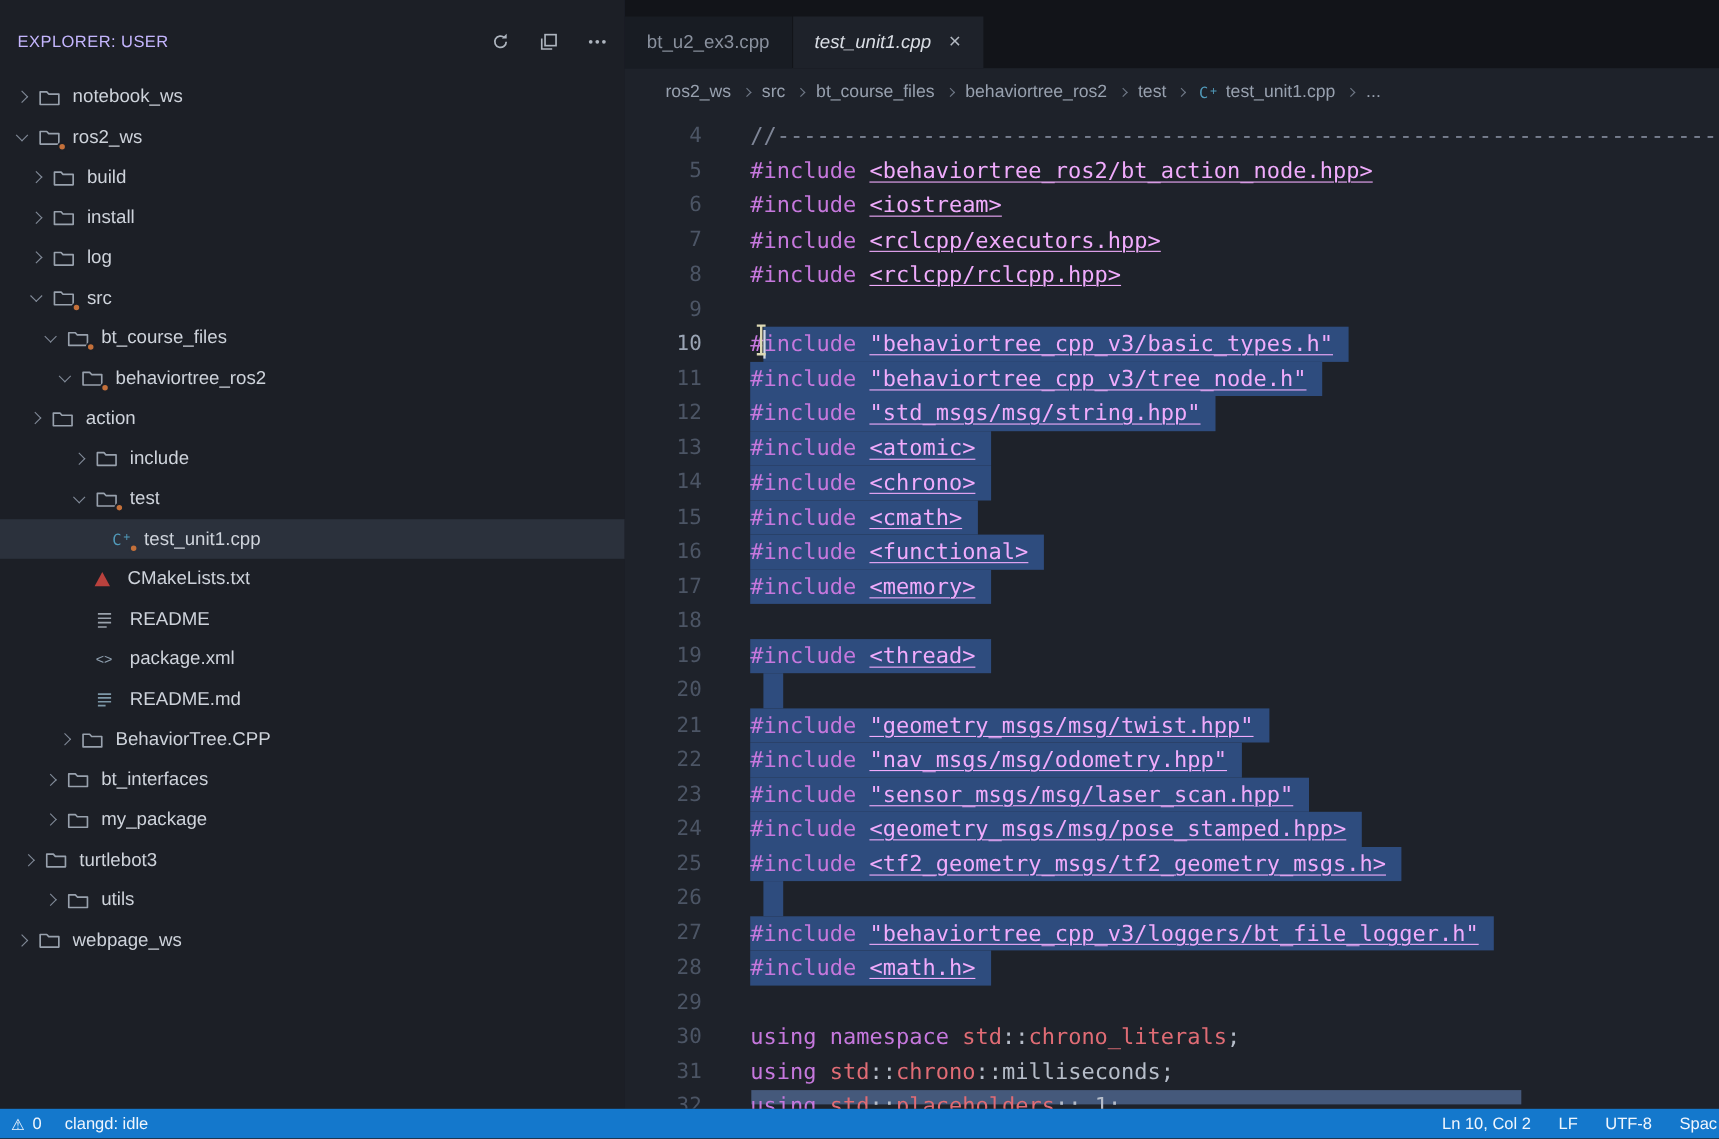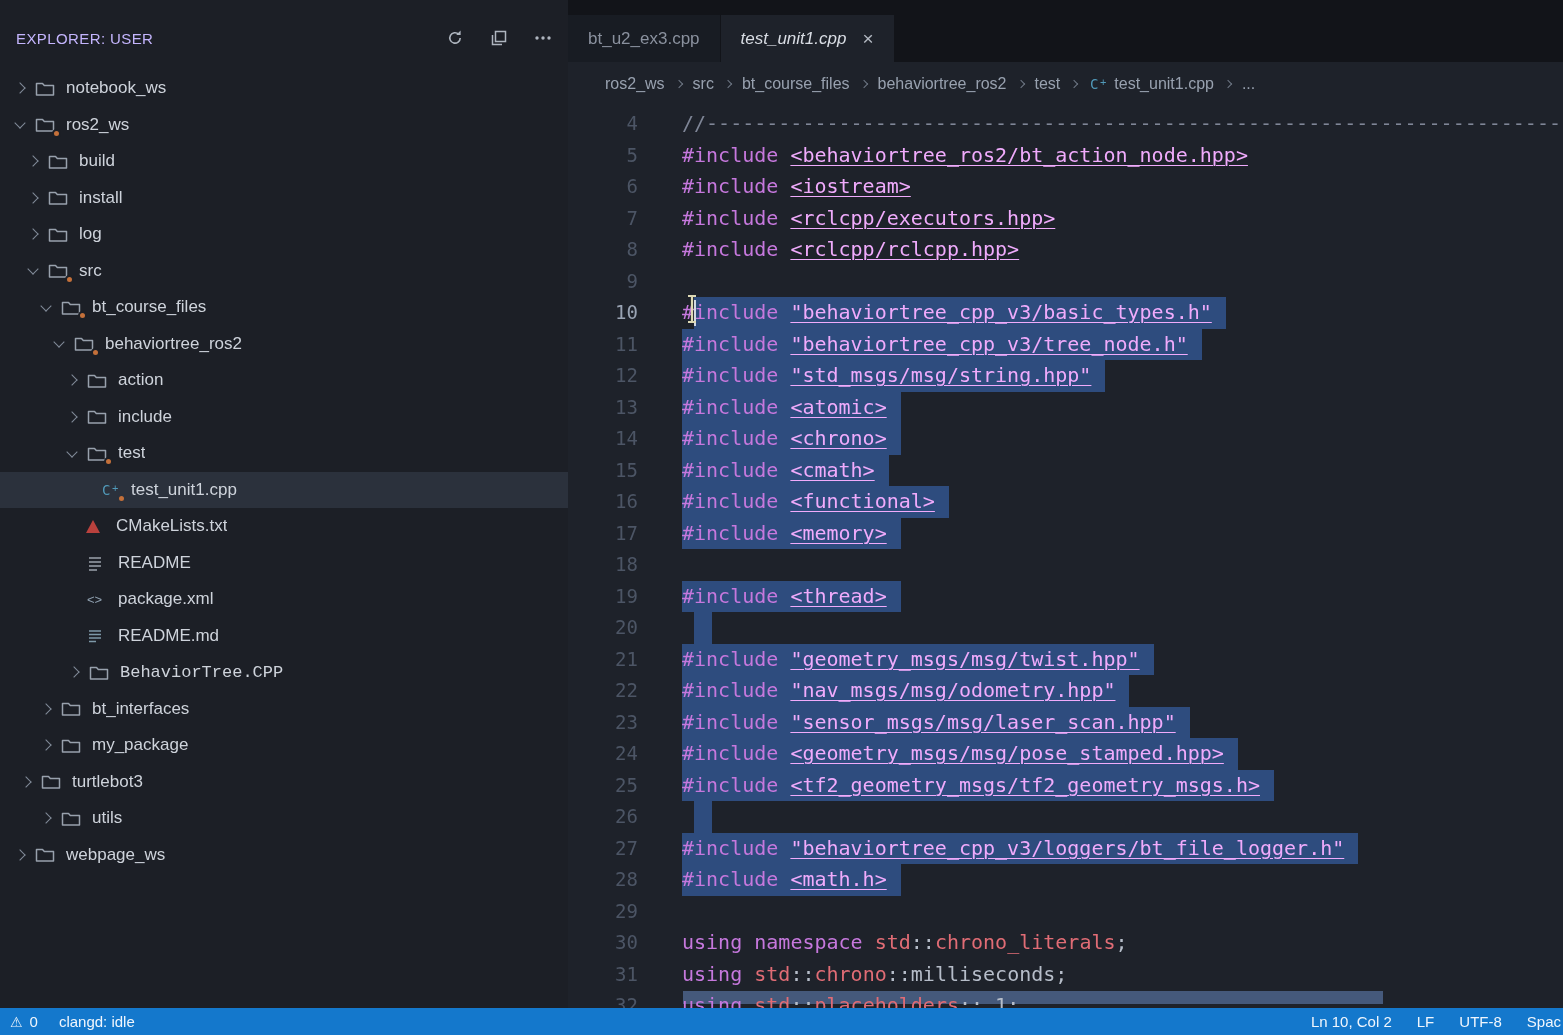--- a/index.html
+++ b/index.html
@@ -175,21 +175,21 @@
           <i class="chev down"></i>
         </span>
         <span class="ticon">
           <svg width="20" height="17" viewBox="0 0 20 17">
             <path d="M1.5 3.5h6l1.8 2h9.2v9.5h-17z" fill="none" stroke="#98a1ad" stroke-width="1.5" stroke-linejoin="round"></path>
           </svg>
           <b class="dot"></b>
         </span>
         <span class="tlabel">behaviortree_ros2</span>
       </div>
-      <div class="trow" style="padding-left: 68px;">
+      <div class="trow" style="padding-left: 28px;">
         <span class="chevbox">
           <i class="chev right"></i>
         </span>
         <span class="ticon">
           <svg width="20" height="17" viewBox="0 0 20 17">
             <path d="M1.5 3.5h6l1.8 2h9.2v9.5h-17z" fill="none" stroke="#98a1ad" stroke-width="1.5" stroke-linejoin="round"></path>
           </svg>
         </span>
         <span class="tlabel">action</span>
       </div>
@@ -256,21 +256,21 @@
       </div>
       <div class="trow" style="padding-left: 68px;">
         <span class="chevbox"></span>
         <span class="ticon">
           <svg width="16" height="16" viewBox="0 0 16 16">
             <path d="M2 3h12M2 6.5h12M2 10h12M2 13.5h7" stroke="#7d98a8" stroke-width="1.5"></path>
           </svg>
         </span>
         <span class="tlabel">README.md</span>
       </div>
-      <div class="trow" style="padding-left: 70px; font-family: Liberation Mono, monospace;">
+      <div class="trow" style="padding-left: 55px;">
         <span class="chevbox">
           <i class="chev right"></i>
         </span>
         <span class="ticon">
           <svg width="20" height="17" viewBox="0 0 20 17">
             <path d="M1.5 3.5h6l1.8 2h9.2v9.5h-17z" fill="none" stroke="#98a1ad" stroke-width="1.5" stroke-linejoin="round"></path>
           </svg>
         </span>
         <span class="tlabel">BehaviorTree.CPP</span>
       </div>

